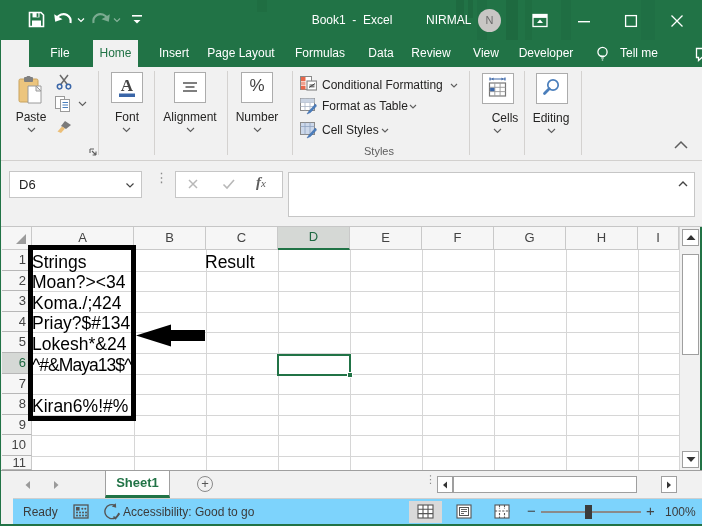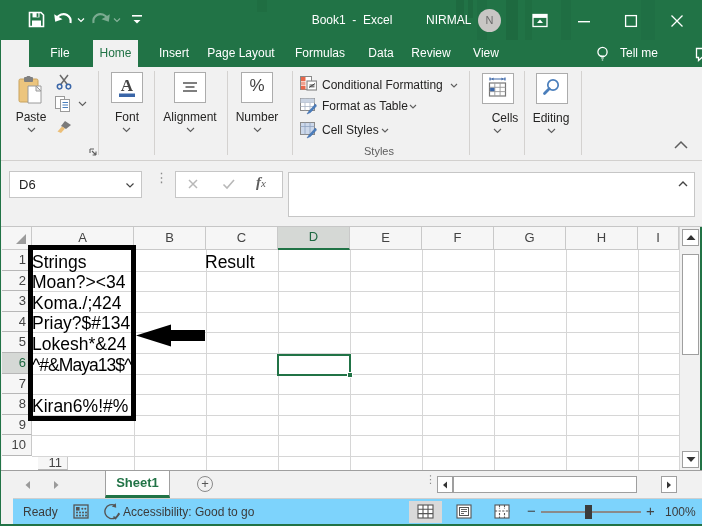--- a/index.html
+++ b/index.html
@@ -117,20 +117,21 @@
   </div>
   <div id="tabrow">
     <div class="tab" style="left:8px;width:46px;">File</div>
     <div class="tab" id="tab-home" style="left:64px;width:45px;">Home</div>
     <div class="tab" style="left:122px;width:46px;">Insert</div>
     <div class="tab" style="left:172px;width:80px;">Page Layout</div>
     <div class="tab" style="left:259px;width:64px;">Formulas</div>
     <div class="tab" style="left:332px;width:40px;">Data</div>
     <div class="tab" style="left:376px;width:52px;">Review</div>
     <div class="tab" style="left:436px;width:42px;">View</div>
+    <div class="tab" style="left:481px;width:72px;">Developer</div>
     <svg class="abs" style="left:566px;top:5px;" width="15" height="18" viewBox="0 0 15 18">
       <circle cx="7.5" cy="7" r="4.6" fill="none" stroke="#fff" stroke-width="1.3"></circle>
       <path d="M5.8 11 L9.2 11 M6.2 13 L8.8 13 M6.8 15 L8.2 15" stroke="#fff" stroke-width="1.1"></path>
     </svg>
     <div class="tab" style="left:584px;width:52px;">Tell me</div>
     <svg class="abs" style="left:666px;top:7px;" width="19" height="15" viewBox="0 0 19 15">
       <path d="M1.5 1.5 H17.5 V10.5 H7 L3.5 13.5 V10.5 H1.5 Z" fill="none" stroke="#fff" stroke-width="1.3"></path>
     </svg>
   </div>
   <div id="ribbon">
@@ -303,21 +304,21 @@
     <div class="rowhdr" style="top:23.0px;height:20.6px;line-height:20.6px;">1</div>
     <div class="rowhdr" style="top:43.6px;height:20.6px;line-height:20.6px;">2</div>
     <div class="rowhdr" style="top:64.2px;height:20.6px;line-height:20.6px;">3</div>
     <div class="rowhdr" style="top:84.8px;height:20.6px;line-height:20.6px;">4</div>
     <div class="rowhdr" style="top:105.4px;height:20.6px;line-height:20.6px;">5</div>
     <div class="rowhdr sel" style="top:126.0px;height:20.6px;line-height:20.6px;">6</div>
     <div class="rowhdr" style="top:146.6px;height:20.6px;line-height:20.6px;">7</div>
     <div class="rowhdr" style="top:167.2px;height:20.6px;line-height:20.6px;">8</div>
     <div class="rowhdr" style="top:187.8px;height:20.6px;line-height:20.6px;">9</div>
     <div class="rowhdr" style="top:208.4px;height:20.6px;line-height:20.6px;">10</div>
-    <div class="rowhdr" style="top:229.0px;height:14.0px;line-height:14.0px;margin-left:36px;">11</div>
+    <div class="rowhdr" style="top:229.0px;height:14.0px;line-height:14.0px;">11</div>
     <div class="gl-v" style="left:132px;height:220px;"></div>
     <div class="gl-v" style="left:204px;height:220px;"></div>
     <div class="gl-v" style="left:276px;height:220px;"></div>
     <div class="gl-v" style="left:348px;height:220px;"></div>
     <div class="gl-v" style="left:420px;height:220px;"></div>
     <div class="gl-v" style="left:492px;height:220px;"></div>
     <div class="gl-v" style="left:564px;height:220px;"></div>
     <div class="gl-v" style="left:636px;height:220px;"></div>
 
     <div class="gl-h" style="top:43.6px;width:647px;"></div>

